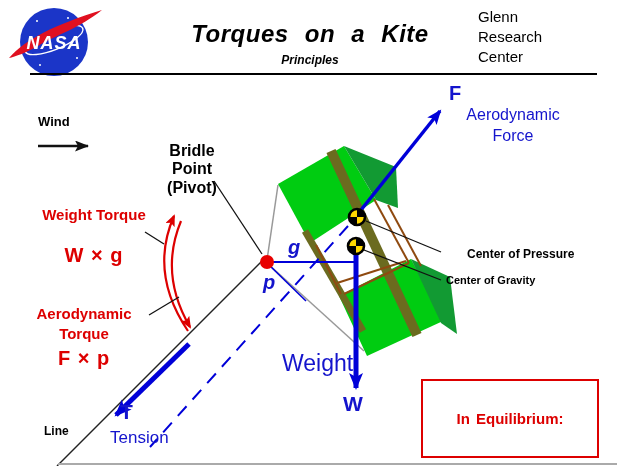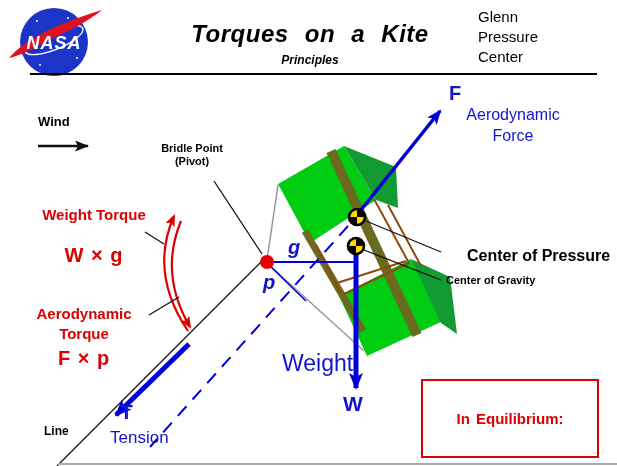--- a/index.html
+++ b/index.html
@@ -49,21 +49,21 @@
     <text x="48" y="46" text-anchor="middle" fill="#fff" font-size="18" font-weight="bold" font-style="italic" letter-spacing="1">NASA</text>
   </svg>
 
   <div class="title-block">
     <div class="main-title">Torques on a Kite</div>
     <div class="sub-title">Principles</div>
   </div>
 
   <div class="org-block">
     <div>Glenn</div>
-    <div>Pressure</div>
+    <div>Research</div>
     <div>Center</div>
   </div>
 
   <div class="header-rule"></div>
 
   <svg id="diagram-svg" width="617" height="466" viewBox="0 0 617 466">
     <defs>
       <marker id="mk-black" markerUnits="userSpaceOnUse" markerWidth="16" markerHeight="12" refX="13" refY="5.5" orient="auto">
         <path d="M0,0 L14,5.5 L0,11 L3,5.5 Z" fill="#111"></path>
       </marker>
@@ -135,21 +135,21 @@
 
     <g transform="translate(356,246)">
       <circle r="8" fill="#FFD800" stroke="#000" stroke-width="2.6"></circle>
       <path d="M0,0 L0,-8 A8,8 0 0 1 8,0 Z" fill="#000"></path>
       <path d="M0,0 L0,8 A8,8 0 0 1 -8,0 Z" fill="#000"></path>
     </g>
   </svg>
 
   <div class="lbl bold" style="left:38px;top:115px;font-size:13px;">Wind</div>
 
-  <div class="blk bold" style="left:148px;top:142px;width:88px;font-size:11px;">
+  <div class="blk bold" style="left:148px;top:142px;width:88px;font-size:16px;">
     <div>Bridle Point</div>
     <div>(Pivot)</div>
   </div>
 
   <div class="blk bold red" style="left:18px;top:206px;width:152px;">
     <div style="font-size:15px;">Weight Torque</div>
     <div style="font-size:20px;margin-top:21px;letter-spacing:1px;">W × g</div>
   </div>
 
   <div class="blk bold red" style="left:8px;top:305px;width:152px;">
@@ -160,21 +160,21 @@
 
   <div class="lbl blue bold" style="left:449px;top:83px;font-size:20px;">F</div>
   <div class="blk blue" style="left:452px;top:105px;width:122px;font-size:16px;line-height:1.3;">
     <div>Aerodynamic</div>
     <div>Force</div>
   </div>
 
   <div class="lbl blue bold ital" style="left:288px;top:237px;font-size:20px;">g</div>
   <div class="lbl blue bold ital" style="left:263px;top:272px;font-size:20px;">p</div>
 
-  <div class="lbl bold" style="left:445px;top:248px;font-size:16px;padding-left:22px;">Center of Pressure</div>
+  <div class="lbl bold" style="left:445px;top:248px;font-size:12px;padding-left:22px;">Center of Pressure</div>
   <div class="lbl bold" style="left:446px;top:275px;font-size:11px;">Center of Gravity</div>
 
   <div class="lbl blue" style="left:282px;top:352px;font-size:23px;">Weight</div>
   <div class="lbl blue bold" style="left:343px;top:393px;font-size:21px;">W</div>
 
   <div class="lbl blue bold" style="left:120px;top:401px;font-size:21px;">T</div>
   <div class="lbl blue" style="left:110px;top:429px;font-size:17px;">Tension</div>
   <div class="lbl bold" style="left:44px;top:425px;font-size:12px;">Line</div>
 
   <div class="eq-box">

